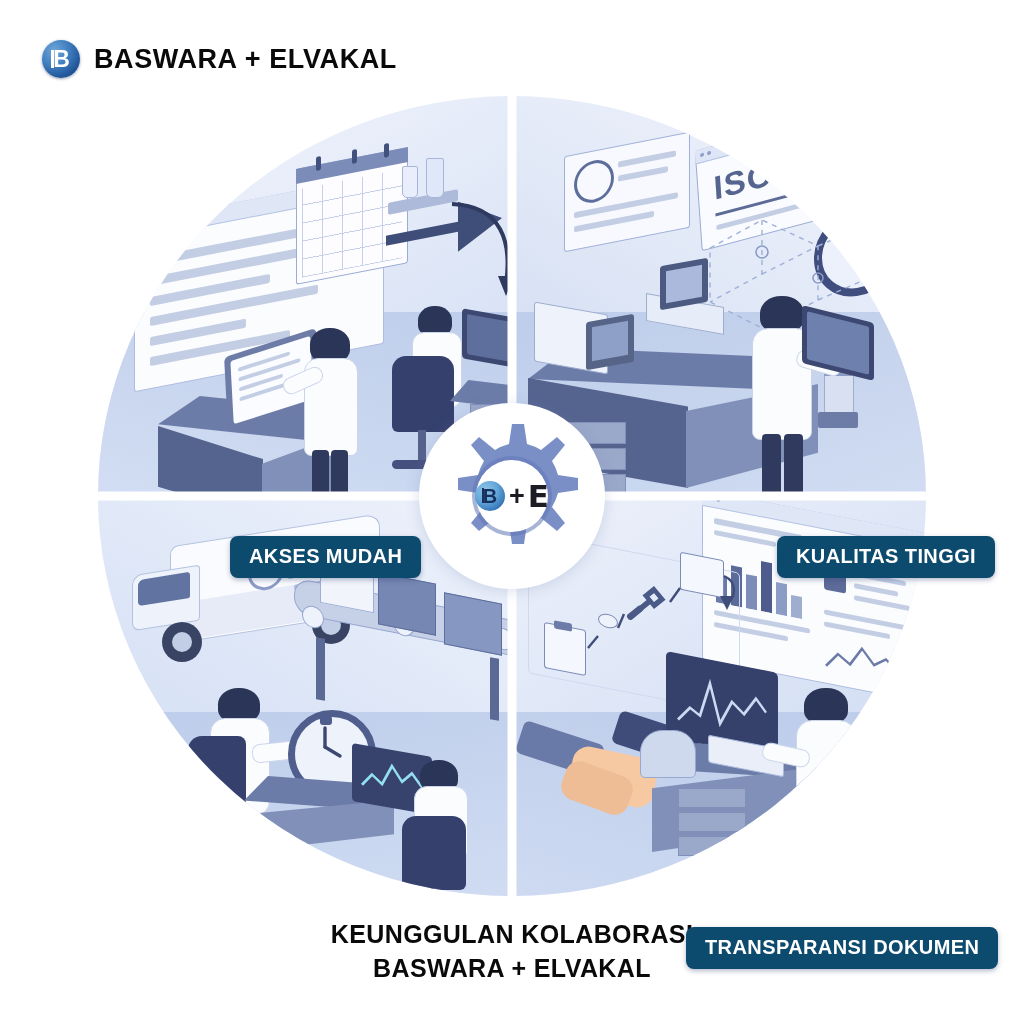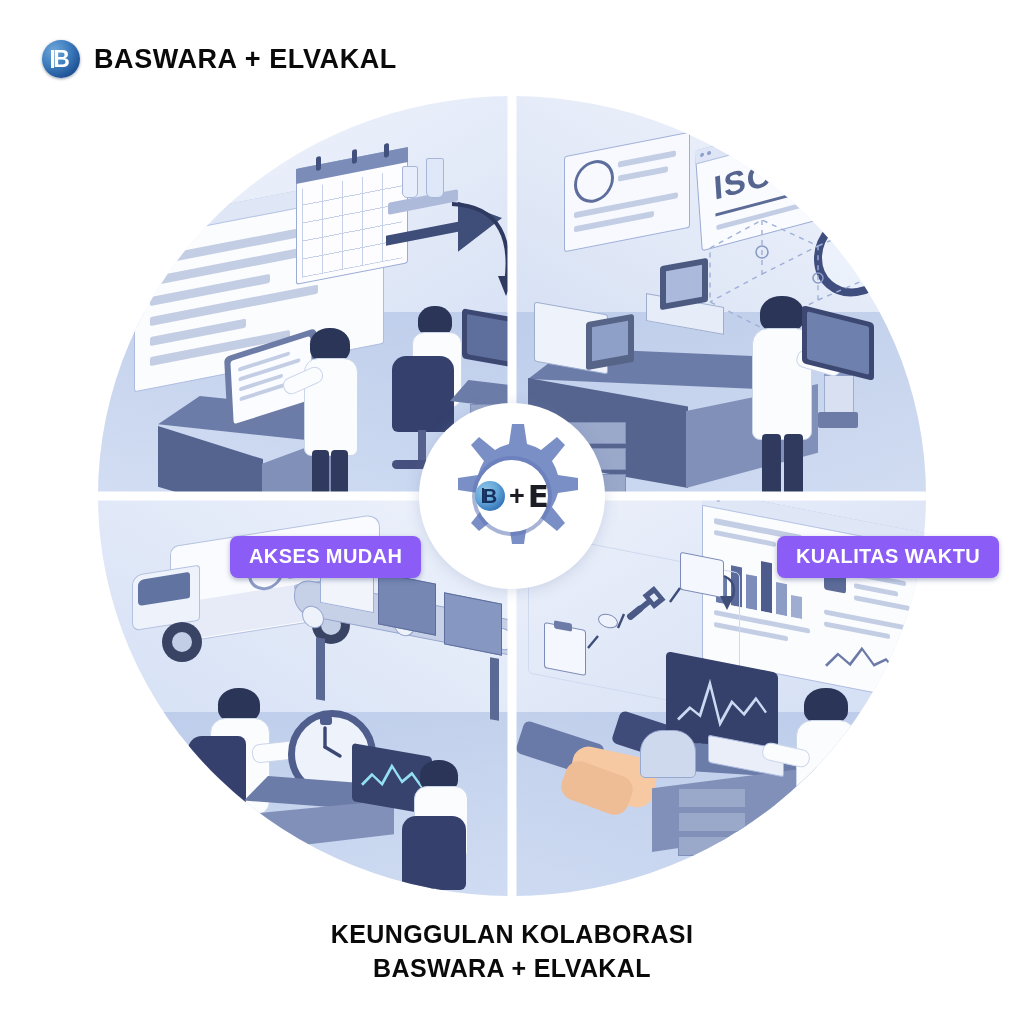--- a/index.html
+++ b/index.html
@@ -63,21 +63,21 @@
     background:radial-gradient(circle at 34% 30%, #8fc4e6 0%, #63a7da 42%, #2f6fb4 80%, #1d4d8c 100%);
     display:flex;align-items:center;justify-content:center;position:relative;
     margin-right:1px;}
   .gl-badge .m{color:#16305e;font-size:20px;font-weight:bold;line-height:1;}
   .gl-badge .b2{position:absolute;left:7px;top:7px;width:2px;height:15px;background:#17325f;}
   .gl-plus{font-size:27px;font-weight:bold;color:#1c1c24;line-height:1;margin:0 1px;}
   .gl-e{font-size:31px;font-weight:bold;color:#1c1c24;line-height:1;
     font-family:"DejaVu Sans",sans-serif;}
 
   
-  .pill{position:absolute;z-index:14;background:#8b5cf6;color:#ffffff;
+  .pill{position:absolute;z-index:14;background:#0c4a6e;color:#ffffff;
     font-size:20px;font-weight:bold;letter-spacing:.4px;
     padding:9px 19px 10px;border-radius:8px;white-space:nowrap;
     box-shadow:0 2px 5px rgba(40,58,110,.35);
     font-family:"Liberation Sans",sans-serif;}
   .pill-tl{left:132px;top:440px;}
   .pill-tr{left:679px;top:440px;}
   .pill-bl{left:138px;top:831px;}
   .pill-br{left:588px;top:831px;}
 
   
@@ -455,19 +455,20 @@
             <span class="m">B</span>
           </span>
           <span class="gl-plus">+</span>
           <span class="gl-e">E</span>
         </div>
       </div>
     </div>
   </div>
 
   <div class="pill pill-tl">AKSES MUDAH</div>
-  <div class="pill pill-tr">KUALITAS WAKTU</div>
+  <div class="pill pill-tr">KUALITAS TINGGI</div>
+  <div class="pill pill-br">TRANSPARANSI DOKUMEN</div>
 </div>
 
 <div class="caption">
   <div>KEUNGGULAN KOLABORASI</div>
   <div>BASWARA + ELVAKAL</div>
 </div>
 
 </body></html>

